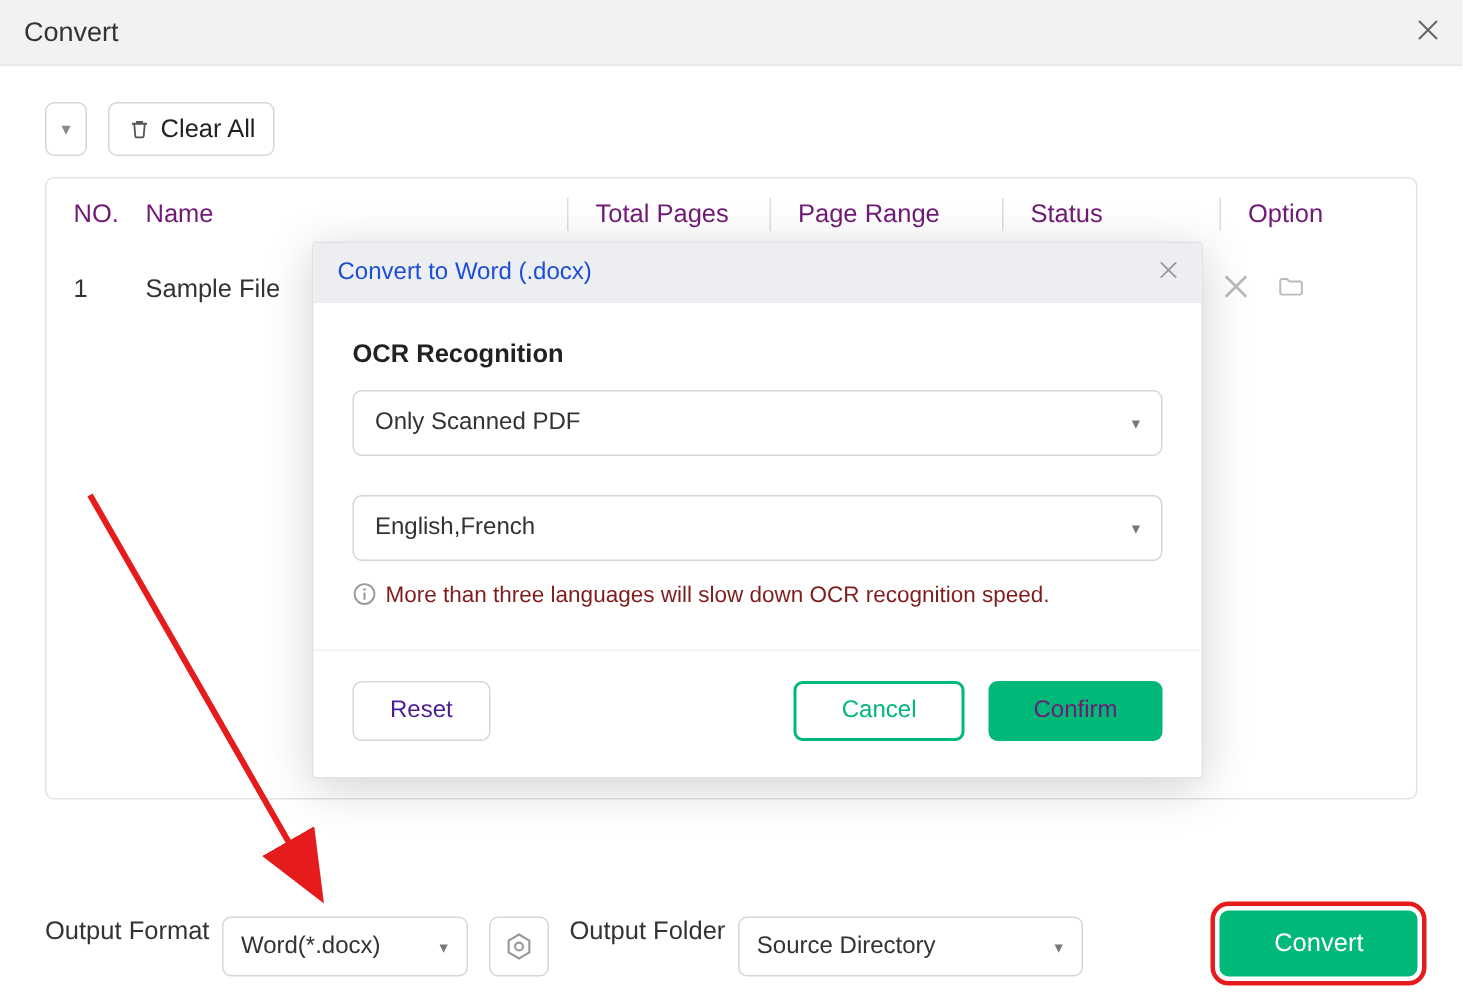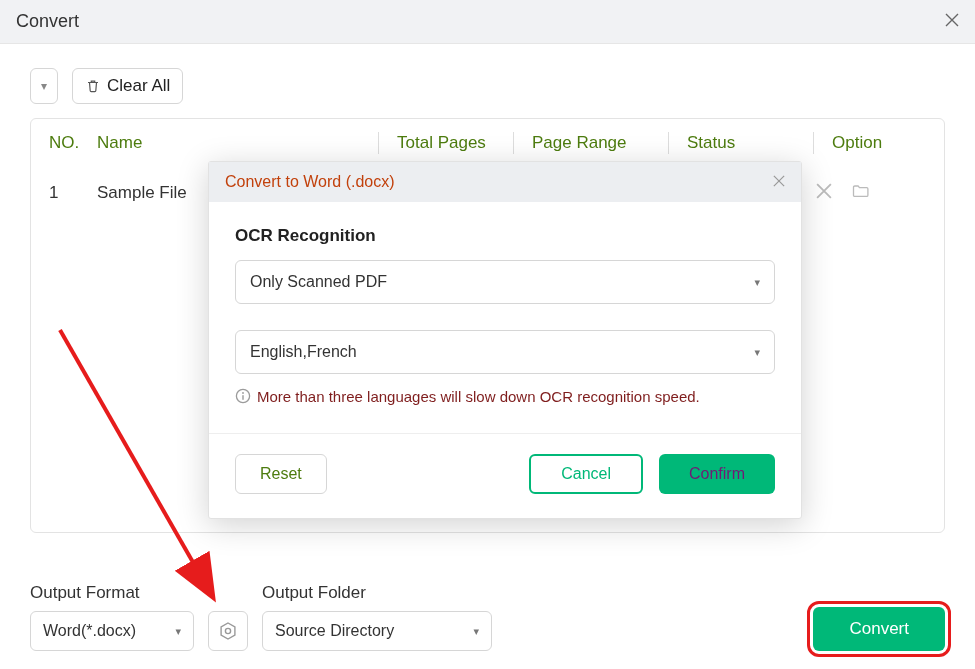--- a/index.html
+++ b/index.html
@@ -7,54 +7,54 @@
   .titlebar { height: 44px; background: #f1f2f4; border-bottom: 1px solid #e6e6e6; display: flex; align-items: center; padding: 0 16px; }
   .titlebar .title { font-size: 18px; color: #333; }
   .titlebar .close { margin-left: auto; cursor: pointer; color: #555; font-size: 18px; }
   .toolbar { padding: 24px 30px 14px 30px; display: flex; gap: 14px; }
   .btn { display: inline-flex; align-items: center; gap: 6px; border: 1px solid #d6d6d6; background: #fff; border-radius: 6px; padding: 7px 12px; font-size: 17px; color: #222; cursor: pointer; }
   .btn.split { padding: 0; overflow: hidden; }
   .btn.split .main { padding: 7px 10px 7px 12px; border-right: 1px solid #e2e2e2; display: flex; align-items: center; gap: 6px; }
   .btn.split .caret { padding: 7px 10px; color: #888; font-size: 12px; }
   .btn svg { width: 16px; height: 16px; }
   .table-wrap { margin: 0 30px; border: 1px solid #e3e3e3; border-radius: 6px; height: 415px; }
-  .thead { display: flex; align-items: center; height: 48px; font-size: 17px; color: #4d7c0f; padding: 0 18px; }
+  .thead { display: flex; align-items: center; height: 48px; font-size: 17px; color: #701a75; padding: 0 18px; }
   .sep { width: 1px; height: 22px; background: #ddd; margin: 0 2px; }
   .thead .c-no { width: 48px; }
   .thead .c-name { flex: 1; }
   .thead .c-tp { width: 130px; }
   .thead .c-pr { width: 150px; }
   .thead .c-st { width: 140px; }
   .thead .c-opt { width: 110px; }
   .row { display: flex; align-items: center; height: 52px; padding: 0 18px; font-size: 17px; color: #333; }
   .row .c-no { width: 48px; }
   .row .c-name { flex: 1; }
   .row .c-opt { width: 110px; display: flex; gap: 20px; color: #aaa; }
   .row .icon-cell { cursor: pointer; }
   .bottom { position: absolute; left: 0; right: 0; bottom: 18px; padding: 0 30px; display: flex; align-items: flex-end; gap: 14px; }
-  .field { display: flex; flex-direction: column; gap: 8px; }
+  .field { display: flex; gap: 8px; }
   .field-label { font-size: 17px; color: #333; }
   .select { display: flex; align-items: center; border: 1px solid #d6d6d6; border-radius: 6px; height: 40px; padding: 0 12px; font-size: 16px; color: #333; background: #fff; cursor: pointer; gap: 10px; }
   .select .caret { margin-left: auto; font-size: 11px; color: #777; }
   .gear-btn { width: 40px; height: 40px; border: 1px solid #d6d6d6; border-radius: 6px; display: flex; align-items: center; justify-content: center; cursor: pointer; color: #888; position: relative; }
   .convert-btn { margin-left: auto; height: 44px; padding: 0 36px; background: #00b878; color: #fff; border: none; border-radius: 6px; font-size: 17px; cursor: pointer; outline: 3px solid #e61c1c; outline-offset: 3px; }
   
   .modal { position: absolute; left: 208px; top: 161px; width: 594px; background: #fff; border-radius: 3px; box-shadow: 0 6px 32px rgba(0,0,0,0.18); border: 1px solid #e2e2e2; z-index: 30; }
-  .modal-header { height: 40px; background: #eceef1; display: flex; align-items: center; padding: 0 16px; font-size: 16px; color: #c2410c; }
+  .modal-header { height: 40px; background: #eceef1; display: flex; align-items: center; padding: 0 16px; font-size: 16px; color: #1d4ed8; }
   .modal-header .close { margin-left: auto; cursor: pointer; color: #888; }
   .modal-body { padding: 24px 26px 0 26px; }
   .section-label { font-weight: 700; font-size: 17px; color: #222; margin-bottom: 14px; }
   .modal-select { height: 44px; width: 100%; border: 1px solid #d6d6d6; border-radius: 6px; display: flex; align-items: center; padding: 0 14px; font-size: 16px; color: #333; cursor: pointer; justify-content: space-between; }
   .modal-select .caret { margin-left: auto; font-size: 11px; color: #777; }
   .note { display: flex; align-items: flex-start; gap: 6px; font-size: 15px; color: #7f1d1d; margin-top: 14px; }
   .modal-hr { height: 1px; background: #eee; margin: 28px -26px 0 -26px; }
   .modal-footer { display: flex; padding: 20px 26px 24px 26px; align-items: center; }
   .modal-footer .spacer { flex: 1; }
   .modal-btn { height: 40px; border-radius: 6px; padding: 0 24px; font-size: 16px; cursor: pointer; }
-  .modal-btn.reset { border: 1px solid #d6d6d6; background: #fff; color: #4d7c0f; }
+  .modal-btn.reset { border: 1px solid #d6d6d6; background: #fff; color: #4c1d95; }
   .modal-btn.cancel { border: 2px solid #00b878; background: #fff; color: #00b878; margin-right: 16px; padding: 0 30px; }
   .modal-btn.confirm { border: none; background: #00b878; color: #701a75; padding: 0 30px; }
   
   .arrow { position: absolute; left: 40px; top: 320px; width: 250px; height: 300px; pointer-events: none; z-index: 40; }
 </style>
 </head>
 <body>
 
 <div class="titlebar">
   <span class="title">Convert</span>

